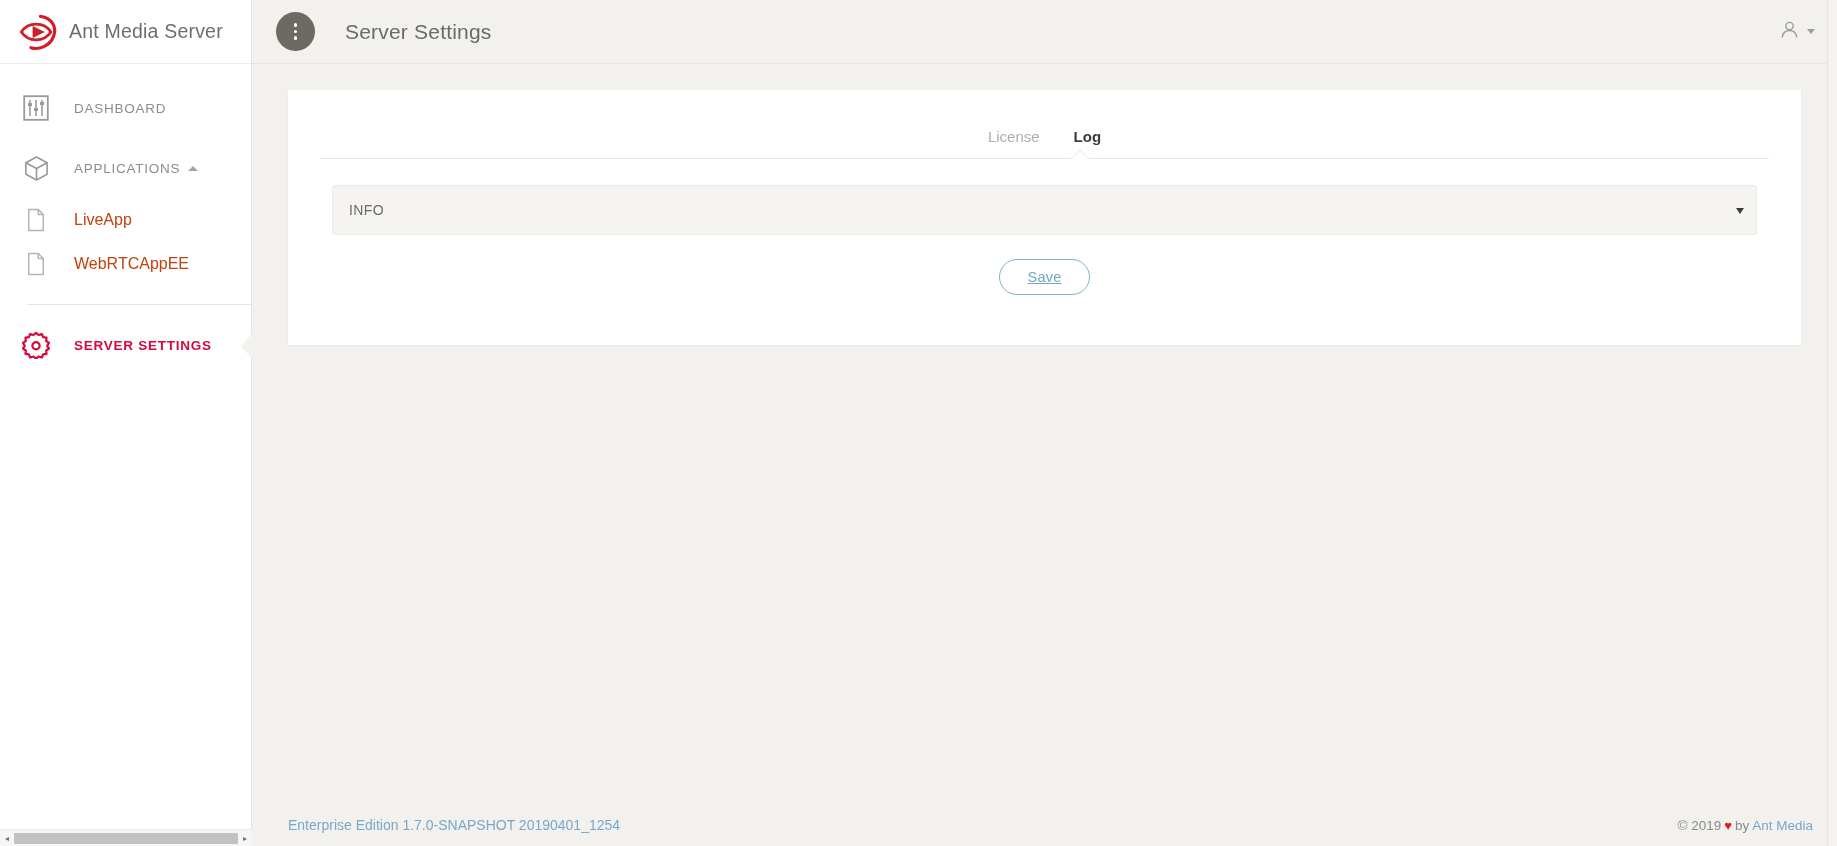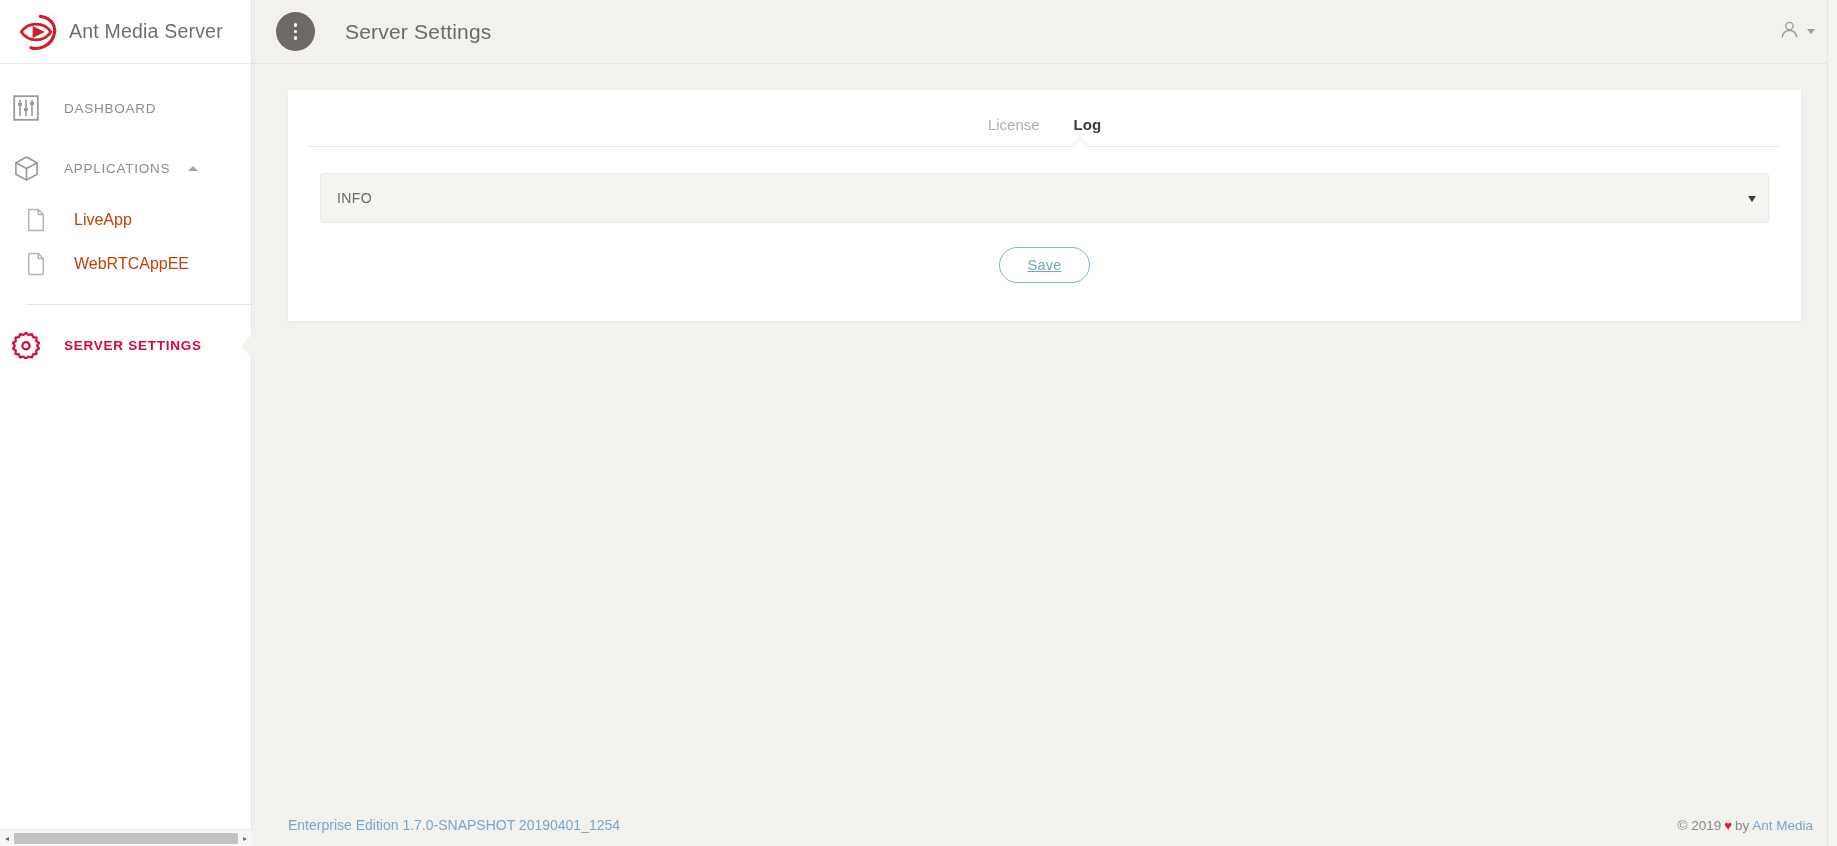--- a/index.html
+++ b/index.html
@@ -44,21 +44,21 @@
     letter-spacing: .2px;
     white-space: nowrap;
   }
 
   .nav { padding-top: 14px; }
   .nav-item {
     position: relative;
     display: flex;
     align-items: center;
     height: 60px;
-    padding-left: 10px;
+    padding-left: 20px;
     cursor: pointer;
     user-select: none;
   }
   .nav-icon {
     width: 32px; height: 32px;
     flex: none;
     display: flex; align-items: center; justify-content: center;
     color: #9a9a9a;
   }
   .nav-label {
@@ -181,21 +181,21 @@
   }
 
   .content {
     padding: 26px 36px 0 36px;
   }
 
   .card {
     background: #ffffff;
     border-radius: 0;
     box-shadow: 0 1px 2px rgba(0,0,0,0.055);
-    padding: 4px;
+    padding: 16px;
     max-width: 1515px;
   }
   .tabs {
     position: relative;
     display: flex;
     justify-content: center;
     align-items: flex-end;
     height: 52px;
     padding-top: 14px;
   }

